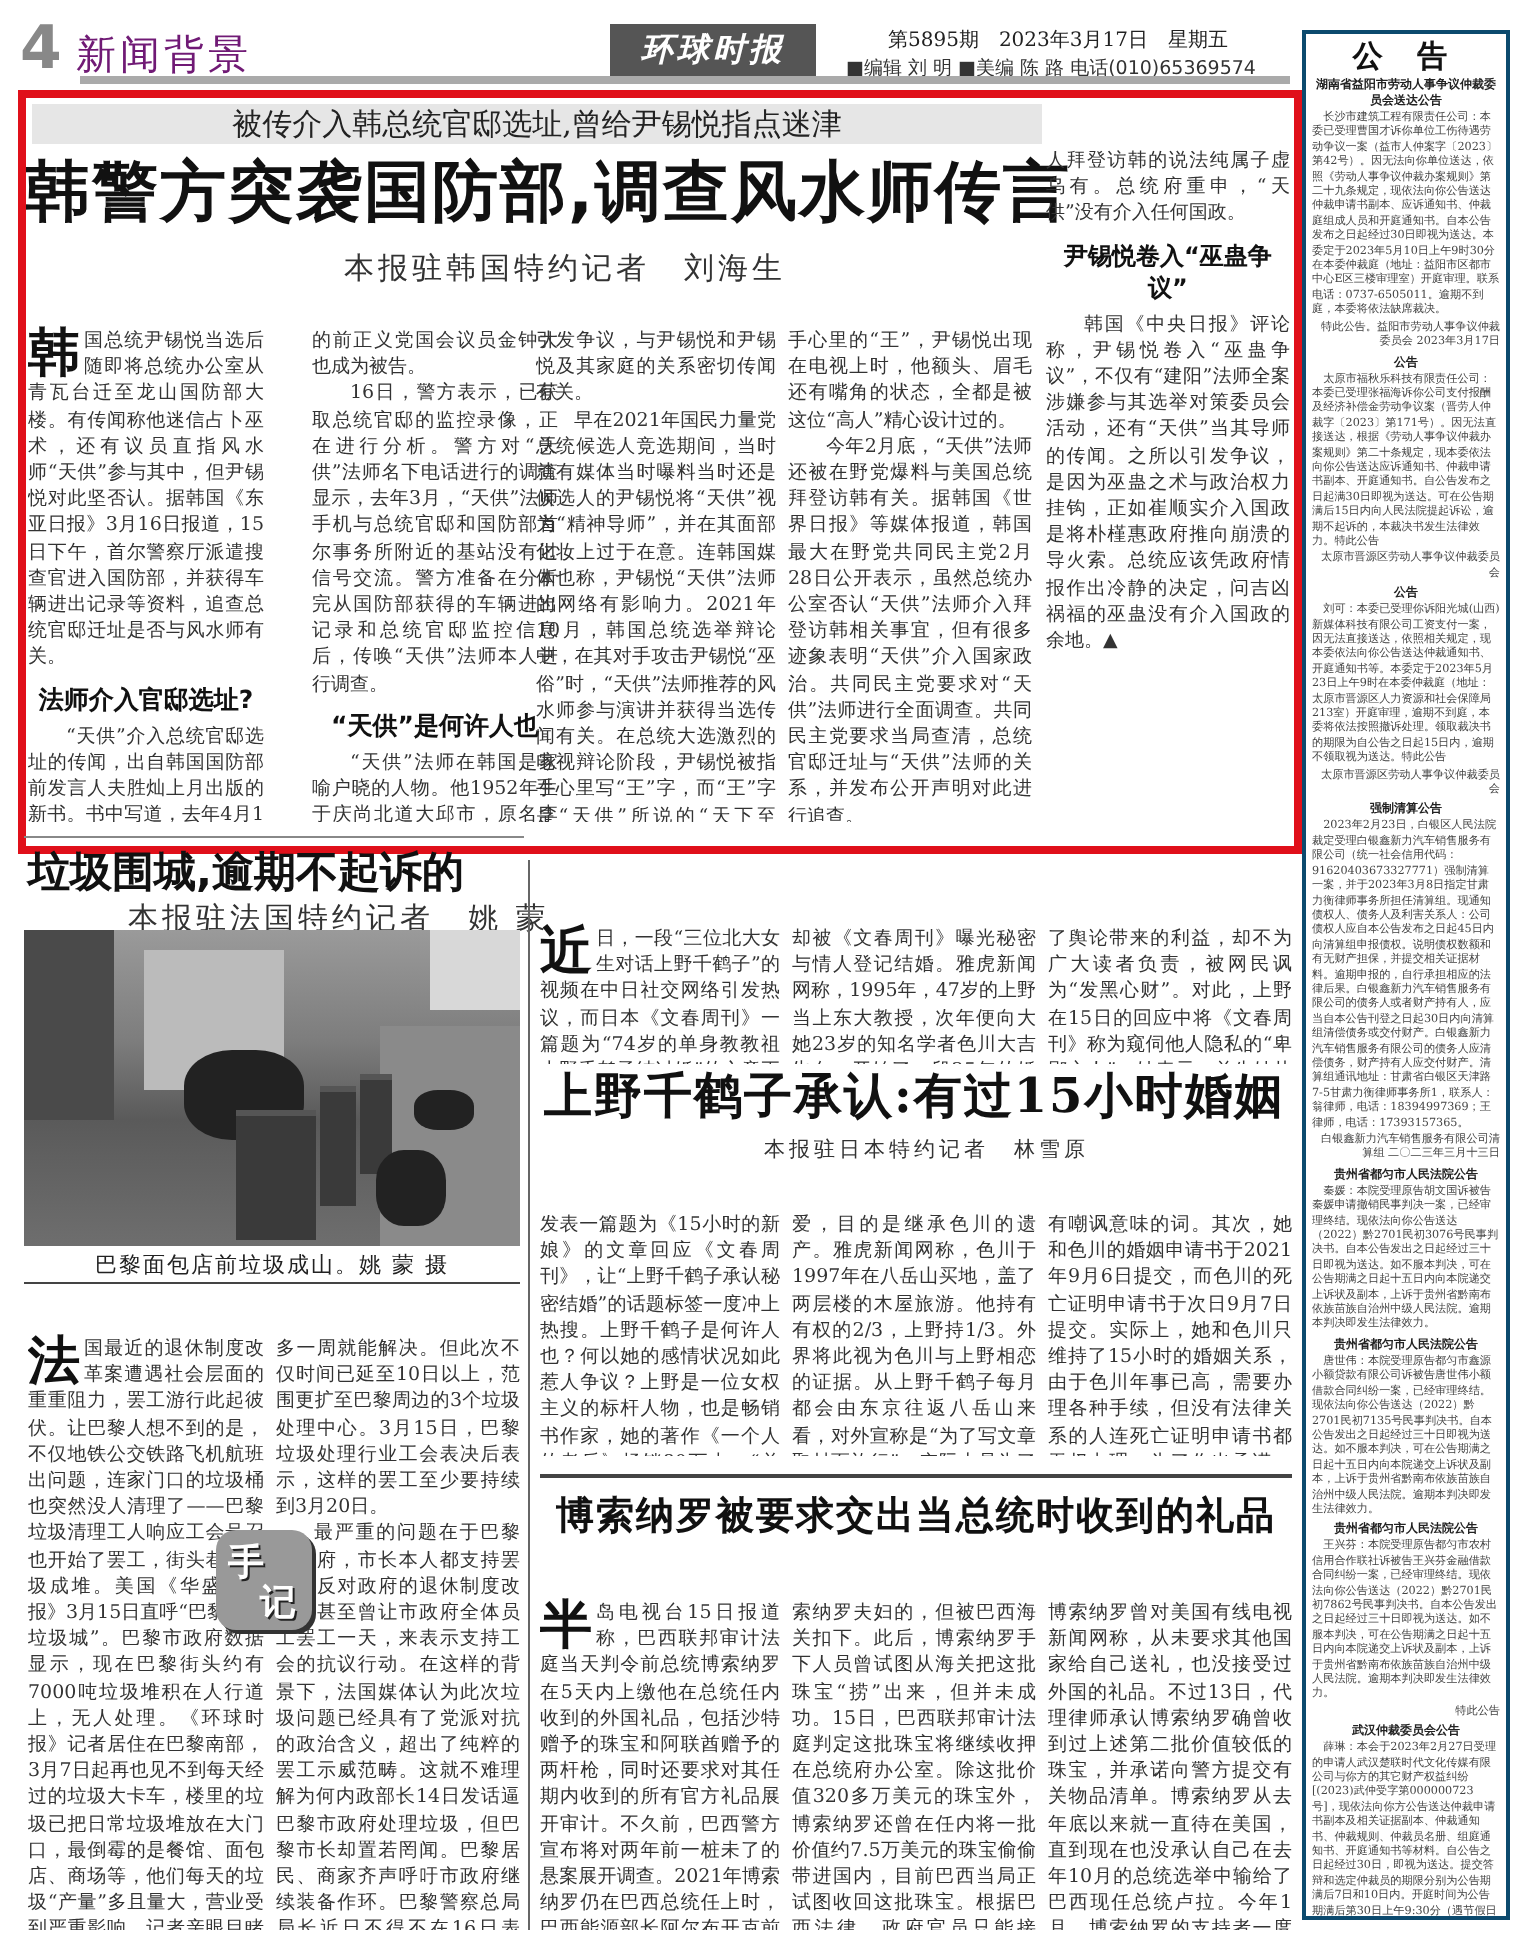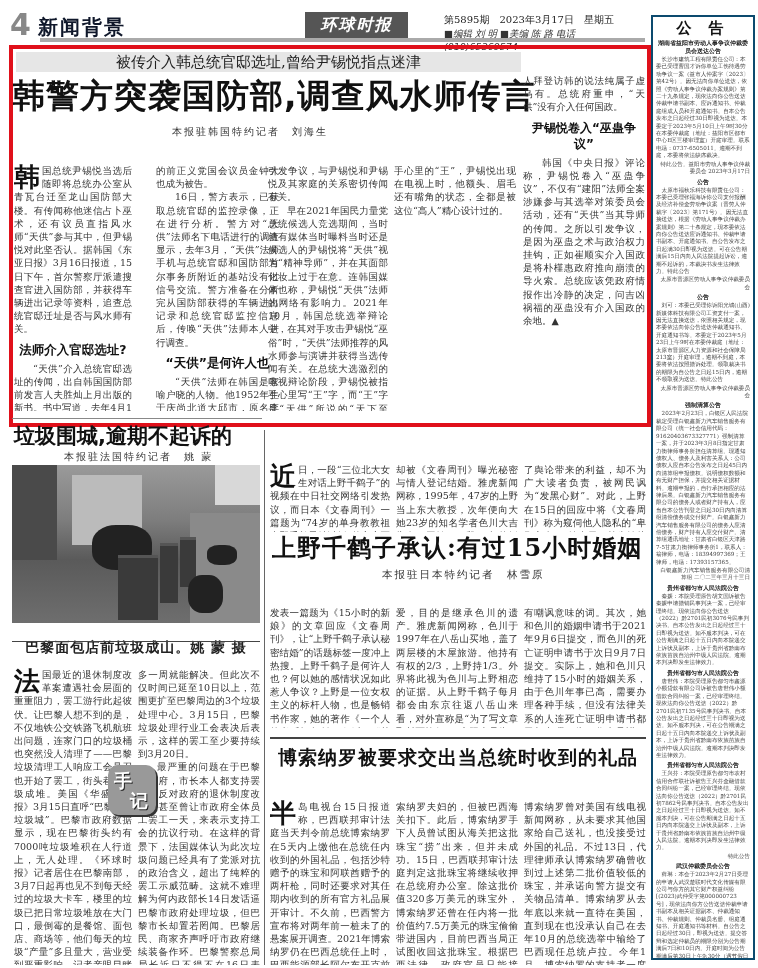--- a/index.html
+++ b/index.html
@@ -1,50 +1,50 @@
 <!DOCTYPE html>
 <html><head>
 <meta charset="utf-8">
 <style>
   * { box-sizing: border-box; margin: 0; padding: 0; }
   html, body { width: 758px; height: 968px; background: #fff; overflow: hidden; }
   body { position: relative; font-family: "DejaVu Serif", "Liberation Serif", serif; color: #222; }
 
   .masthead { position: absolute; left: 0; top: 0; width: 645px; height: 40px; }
   .page-num { position: absolute; left: 10px; top: 10px; font-family: "DejaVu Sans", sans-serif; font-size: 30px; font-weight: bold; color: #888; line-height: 30px; }
-  .section-title { position: absolute; left: 38px; top: 14px; font-size: 20px; font-weight: bold; color: #0f172a; letter-spacing: 2px; }
+  .section-title { position: absolute; left: 38px; top: 14px; font-size: 20px; font-weight: normal; color: #701a75; letter-spacing: 2px; }
   .logo { position: absolute; left: 270px; top: 12px; width: 103px; height: 26px; background: #555; color: #fff; font-size: 16px; text-align: center; line-height: 26px; font-style: italic; letter-spacing: 2px; font-weight: bold; margin-left: 35px; }
   .issue-line { position: absolute; left: 444px; top: 13px; font-size: 10px; color: #222; }
-  .editor-line { position: absolute; left: 444px; top: 28px; font-size: 9.5px; color: #333; font-family: "DejaVu Sans", sans-serif; font-style: italic; }
+  .editor-line { position: absolute; left: 423px; top: 28px; font-size: 9.5px; color: #333; font-family: "DejaVu Sans", sans-serif; }
   .head-rule { position: absolute; left: 40px; top: 38px; width: 605px; height: 4px; background: #aaa; }
   .red-box2 { position: absolute; left: 9px; top: 45px; width: 642px; height: 382px; border: 4px solid #e0101a; pointer-events: none; }
 
   .kicker-bar { position: absolute; left: 16px; top: 52px; width: 505px; height: 20px; background: #e6e6e6; text-align: center; font-size: 15px; font-weight: normal; line-height: 20px; color: #222; }
   .main-headline { position: absolute; left: 12px; top: 76px; width: 520px; font-family: "DejaVu Sans", sans-serif; font-size: 33px; font-weight: 900; letter-spacing: 1px; color: #111; line-height: 40px; white-space: nowrap; }
-  .byline { position: absolute; font-size: 10px; letter-spacing: 2px; color: #333; }
+  .byline { position: absolute; font-size: 15px; letter-spacing: 2px; color: #333; }
 
   .col { position: absolute; font-size: 9.5px; line-height: 13.2px; color: #333; text-align: justify; overflow: hidden; }
   .col p { text-indent: 2em; }
   .col p.first { text-indent: 0; margin-top: 23px; }
   .dropcap { float: left; font-size: 26px; line-height: 26px; font-weight: bold; margin-right: 2px; color: #111; font-family: "DejaVu Sans", sans-serif; }
   .subhead { font-family: "DejaVu Sans", sans-serif; font-weight: bold; font-size: 12.5px; color: #111; text-align: center; margin: 6px 0 4px; line-height: 16px; }
   .col-rule { position: absolute; width: 1px; background: #666; }
   .hrule { position: absolute; height: 2px; background: #444; }
 
   .h2 { position: absolute; font-family: "DejaVu Sans", sans-serif; font-weight: 900; color: #111; white-space: nowrap; }
   .h2-serif { position: absolute; font-family: "DejaVu Serif", serif; font-weight: bold; color: #111; white-space: nowrap; }
 
   .photo { position: absolute; left: 12px; top: 465px; width: 248px; height: 158px; background: linear-gradient(180deg, #9a9a9a 0%, #7d7d7d 35%, #5a5a5a 60%, #6e6e6e 100%); overflow: hidden; }
   .photo .sky { position: absolute; right: 0; top: 0; width: 45px; height: 40px; background: #d8d8d8; }
   .photo .bldg { position: absolute; left: 0; top: 0; width: 45px; height: 95px; background: #4a4a4a; }
   .photo .shop { position: absolute; left: 60px; top: 10px; width: 70px; height: 70px; background: #bbb; }
   .photo .bin { position: absolute; background: #3a3a3a; border-top: 3px solid #555; }
   .photo .bag { position: absolute; background: #222; border-radius: 40%; }
   .photo .road { position: absolute; right: 0; bottom: 0; width: 70px; height: 110px; background: #8a8a8a; }
-  .caption { position: absolute; left: 12px; top: 639px; width: 248px; text-align: center; font-size: 14px; font-weight: bold; letter-spacing: 1px; color: #222; }
+  .caption { position: absolute; left: 12px; top: 625px; width: 248px; text-align: center; font-size: 11px; font-weight: normal; letter-spacing: 1px; color: #222; }
 
   .handnote { position: absolute; left: 108px; top: 765px; width: 48px; height: 50px; background: #999; border-radius: 10px; box-shadow: 2px 2px 0 #333; }
   .handnote span { position: absolute; font-family: "DejaVu Sans", sans-serif; font-size: 18px; font-weight: bold; color: #fff; text-shadow: 1px 1px 0 #222; }
 
   .ad-col { position: absolute; left: 651px; top: 15px; width: 104px; height: 945px; border: 2px solid #0c4a6e; padding: 2px 3px; font-size: 5.6px; line-height: 7.4px; color: #444; overflow: hidden; }
   .ad-title { font-family: "DejaVu Sans", sans-serif; font-size: 15px; font-weight: bold; text-align: center; letter-spacing: 6px; color: #111; line-height: 18px; }
   .ad-sub { font-weight: bold; text-align: center; font-size: 6px; line-height: 8px; color: #222; margin-top: 2px; }
   .ad-body { text-indent: 1em; margin-top: 1px; }
   .ad-sign { text-align: right; margin-top: 1px; }
 </style>
@@ -74,20 +74,21 @@
   <p>16日，警方表示，已获取总统官邸的监控录像，正在进行分析。警方对“天供”法师名下电话进行的调查显示，去年3月，“天供”法师手机与总统官邸和国防部首尔事务所附近的基站没有过信号交流。警方准备在分析完从国防部获得的车辆进出记录和总统官邸监控信息后，传唤“天供”法师本人进行调查。</p>
   <div class="subhead">“天供”是何许人也</div>
   <p>“天供”法师在韩国是家喻户晓的人物。他1952年生于庆尚北道大邱市，原名李秉哲，后改名李天供。据说其学历为小学，是一名通过网络传教的“教主”。“天供”虽然自称法师，但其教义与佛教、道教并无关系，属于“自创宗教”。“天供”法师近年来持续</p>
 </div>
 <div class="col" style="left:268px; top:141px; width:120px; height:270px;">
   <p class="first">引发争议，与尹锡悦和尹锡悦及其家庭的关系密切传闻有关。</p>
   <p>早在2021年国民力量党总统候选人竞选期间，当时就有媒体当时曝料当时还是候选人的尹锡悦将“天供”视为“精神导师”，并在其面部化妆上过于在意。连韩国媒体也称，尹锡悦“天供”法师的网络有影响力。2021年10月，韩国总统选举辩论中，在其对手攻击尹锡悦“巫俗”时，“天供”法师推荐的风水师参与演讲并获得当选传闻有关。在总统大选激烈的电视辩论阶段，尹锡悦被指手心里写“王”字，而“王”字是“天供”所说的“天下至尊”。随后，在《OhmyNews》新闻网站释放爆料，给尹锡悦写“王”字的是一位神秘的“高人”，不仅仅是</p>
 </div>
 <div class="col" style="left:394px; top:141px; width:122px; height:270px;">
   <p class="first">手心里的“王”，尹锡悦出现在电视上时，他额头、眉毛还有嘴角的状态，全都是被这位“高人”精心设计过的。</p>
+  <p>今年2月底，“天供”法师还被在野党爆料与美国总统拜登访韩有关。据韩国《世界日报》等媒体报道，韩国最大在野党共同民主党2月28日公开表示，虽然总统办公室否认“天供”法师介入拜登访韩相关事宜，但有很多迹象表明“天供”介入国家政治。共同民主党要求对“天供”法师进行全面调查。共同民主党要求当局查清，总统官邸迁址与“天供”法师的关系，并发布公开声明对此进行追查。</p>
 </div>
 <div class="col" style="left:523px; top:51px; width:122px; height:360px;">
   <p class="first">人拜登访韩的说法纯属子虚乌有。总统府重申，“天供”没有介入任何国政。</p>
   <div class="subhead" style="font-size:12px;">尹锡悦卷入“巫蛊争议”</div>
   <p>韩国《中央日报》评论称，尹锡悦卷入“巫蛊争议”，不仅有“建阳”法师全案涉嫌参与其选举对策委员会活动，还有“天供”当其导师的传闻。之所以引发争议，是因为巫蛊之术与政治权力挂钩，正如崔顺实介入国政是将朴槿惠政府推向崩溃的导火索。总统应该凭政府情报作出冷静的决定，问吉凶祸福的巫蛊没有介入国政的余地。▲</p>
 </div>
 
 <div class="red-box2"></div>
 
 <div class="hrule" style="left:12px; top:418px; width:250px; height:1px; background:#888;"></div>

